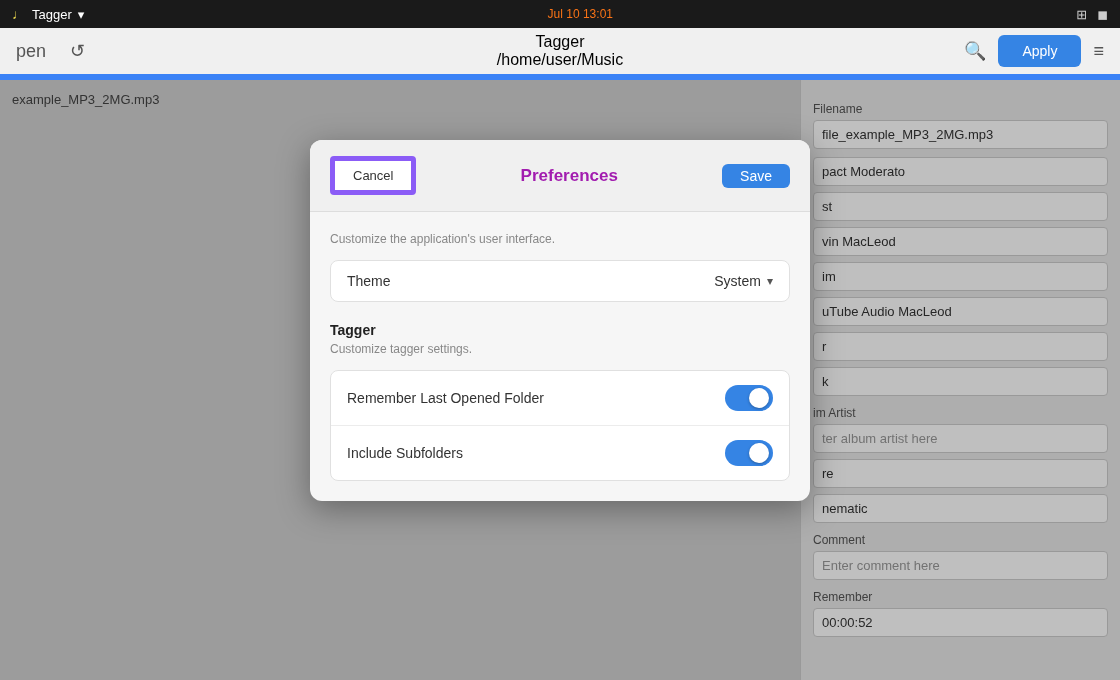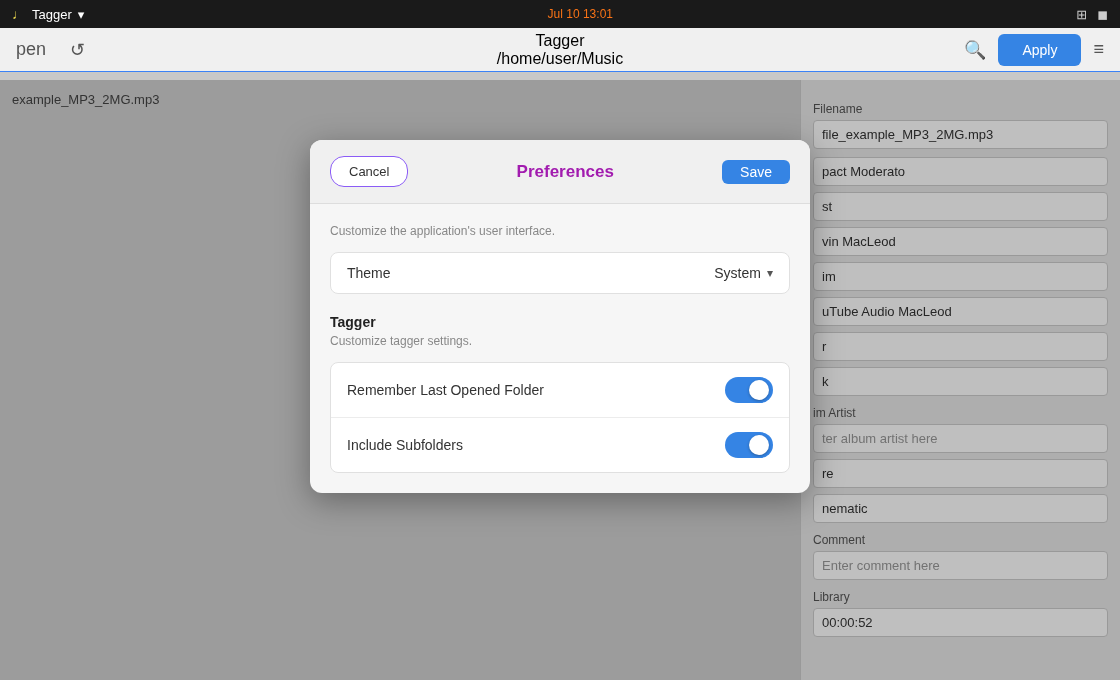--- a/index.html
+++ b/index.html
@@ -51,27 +51,27 @@
     }
     .sys-icon {
       color: #ccc;
       font-size: 13px;
     }
 
     
     .app-bar {
       position: absolute;
       top: 28px; left: 0; right: 0;
-      height: 44px;
+      height: 52px;
       background: #f0f0f0;
       display: flex;
       align-items: center;
       justify-content: space-between;
       padding: 0 12px;
-      border-bottom: 1px solid #3b82f6;
+      border-bottom: 6px solid #3b82f6;
       z-index: 90;
     }
     .app-bar-left {
       display: flex;
       align-items: center;
       gap: 16px;
     }
     .app-bar-center {
       position: absolute;
       left: 50%;
@@ -178,23 +178,23 @@
     }
     .dialog-title {
       font-size: 17px;
       font-weight: 600;
       color: #a21caf;
       text-align: center;
       flex: 1;
     }
     .btn-cancel {
       background: white;
-      border: 1px solid #8b5cf6;
+      border: 5px solid #8b5cf6;
       padding: 7px 18px;
-      border-radius: 14px;
+      border-radius: 4px;
       font-size: 13px;
       cursor: pointer;
       color: #333;
     }
     .btn-save {
       background: #3584e4;
       color: white;
       border: none;
       padding: 4px 18px;
       border-radius: 6px;
@@ -343,21 +343,21 @@
     <div class="bg-field-value" style="margin-top:6px;">im</div>
     <div class="bg-field-value" style="margin-top:6px;">uTube Audio MacLeod</div>
     <div class="bg-field-value" style="margin-top:6px;">r</div>
     <div class="bg-field-value" style="margin-top:6px;">k</div>
     <div class="bg-field-label" style="margin-top:10px;">im Artist</div>
     <div class="bg-field-input">ter album artist here</div>
     <div class="bg-field-value" style="margin-top:6px;">re</div>
     <div class="bg-field-value" style="margin-top:6px;">nematic</div>
     <div class="bg-field-label" style="margin-top:10px;">Comment</div>
     <div class="bg-field-input">Enter comment here</div>
-    <div class="bg-field-label" style="margin-top:10px;">Library</div>
+    <div class="bg-field-label" style="margin-top:10px;">Remember</div>
     <div class="bg-field-value">00:00:52</div>
   </div>
 </div>
 
 <div class="modal-overlay">
   <div class="preferences-dialog">
 
     <div class="dialog-header">
       <button class="btn-cancel">Cancel</button>
       <span class="dialog-title">Preferences</span>

